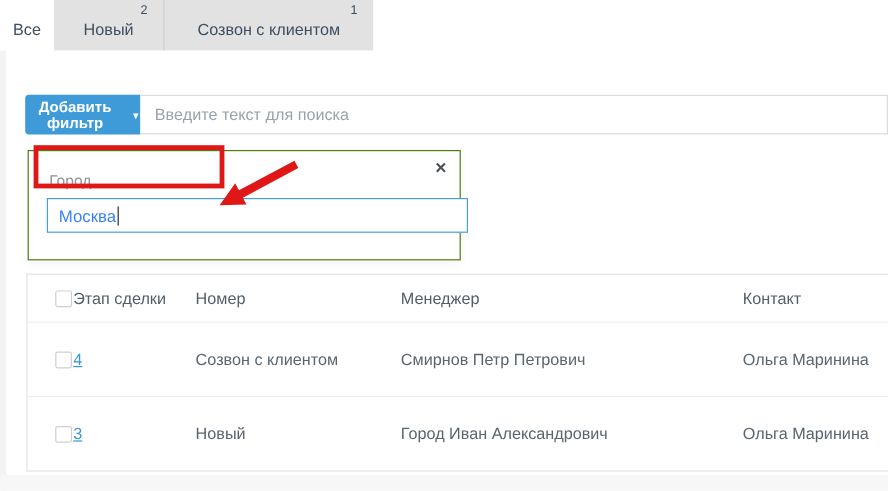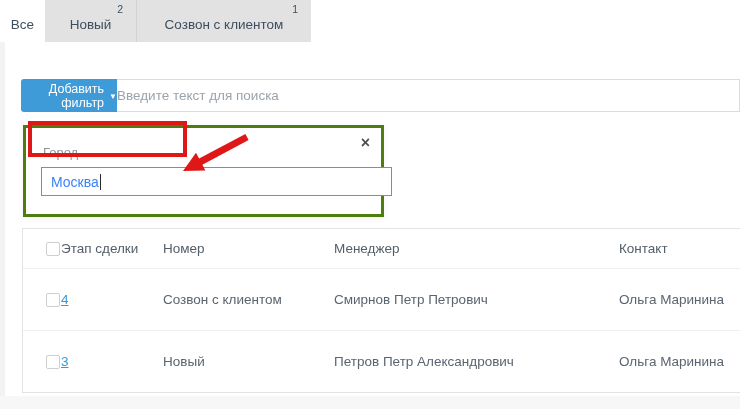--- a/index.html
+++ b/index.html
@@ -18,37 +18,36 @@
   }
   .tab.divider { border-left:1px solid #d2d2d2; }
   .tab.active { background:#ffffff; padding-top:6px; }
   .tab .count {
     position:absolute; top:3px; right:13px; font-size:10.5px; color:#3f4e5e;
   }
 
   
   .filterbar { position:absolute; top:79px; left:21px; width:719px; height:33px; display:flex; }
   .btn-add-filter {
-    width:96px; flex:0 0 96px; background:#3f9bd8; color:#fff; font-weight:normal;
+    width:96px; flex:0 0 96px; background:#3f9bd8; color:#fff; font-weight:bold;
     font-size:12.5px; display:flex; align-items:center; justify-content:center;
     gap:5px; border:none; border-radius:3px 0 0 3px; cursor:pointer;
     font-family:inherit;
-    text-align:right;
   }
   .btn-add-filter .caret { font-size:8px; position:relative; top:1px; }
   .search-input {
-    flex:1; border:1px solid #dcdcdc; border-left:none; padding:0 0;
+    flex:1; border:1px solid #dcdcdc; border-left:none; padding:0 12px;
     font-size:13.5px; color:#555; outline:none; font-family:inherit; min-width:0;
   }
   .search-input::placeholder { color:#9aa3ab; opacity:1; }
 
   
   .popup {
     position:absolute; left:23px; top:125px; width:361px; height:92px;
-    background:#fff; border:3px solid #4d7c0f;
+    background:#fff; border:1px solid #4d7c0f;
     box-shadow:0 2px 8px rgba(0,0,0,0.05); z-index:2;
   }
   .popup .field-label {
     position:absolute; left:17px; top:17px; font-size:13px; color:#8f9499;
   }
   .popup .close {
     position:absolute; right:11px; top:6px; font-size:16px; font-weight:bold;
     color:#4b5257; cursor:pointer; line-height:18px;
   }
   .popup .city-input {
@@ -152,19 +151,19 @@
     <div>Смирнов Петр Петрович</div>
     <div>Ольга Маринина</div>
   </div>
 
   <div class="trow tr">
     <div class="cell-cb">
       <span class="cb"></span>
     </div>
     <div><a class="num-link">3</a></div>
     <div>Новый</div>
-    <div>Петров Петр Александрович</div>
+    <div>Город Иван Александрович</div>
     <div>Ольга Маринина</div>
   </div>
 </div>
 
 <div class="left-strip"></div>
 <div class="bottom-strip"></div>
 
 </body></html>

